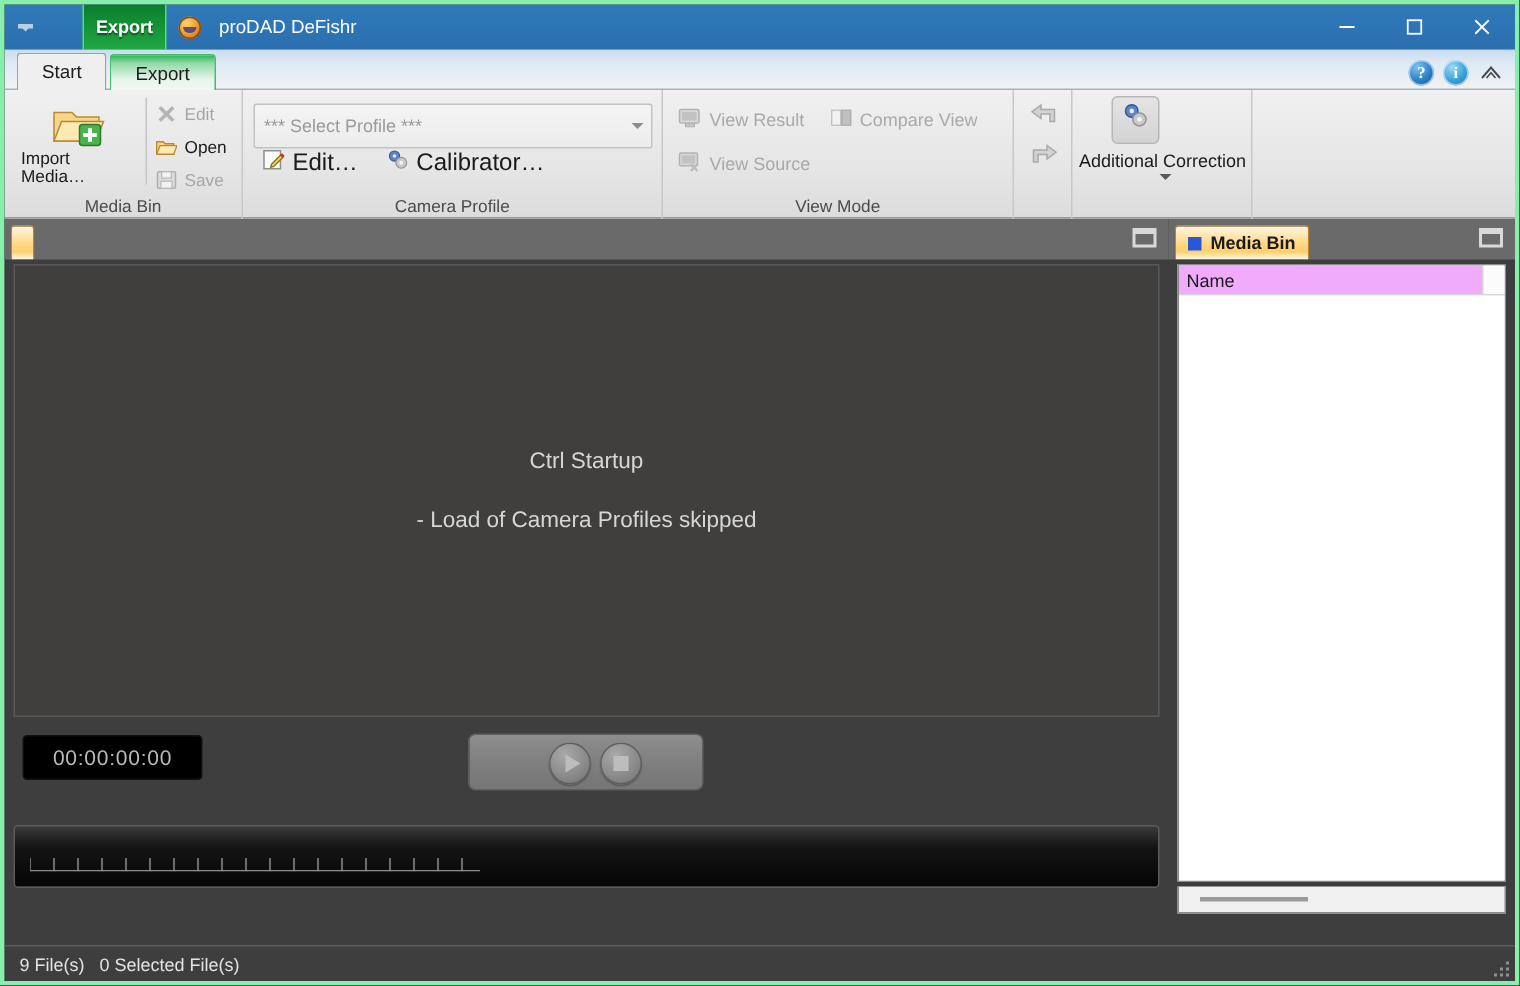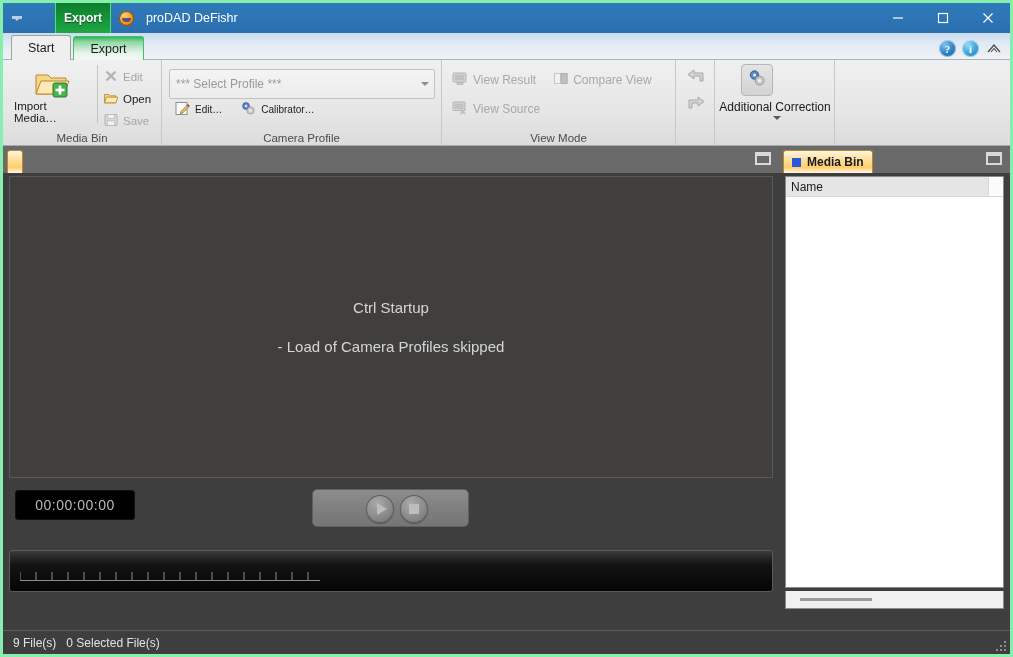--- a/index.html
+++ b/index.html
@@ -163,21 +163,21 @@
     cursor:pointer;
   }
   .combo .cval { flex:1; padding-left:6px; font-size:12px; color:#9a9a9a; }
   .combo .carrow {
     width:18px; display:flex;align-items:center;justify-content:center;
   }
   .tri-dn { width:0;height:0;border-left:4px solid transparent;border-right:4px solid transparent;border-top:4px solid #8d8d8d; }
   .rowbtns { position:absolute; left:9px; top:38px; display:flex; gap:10px; }
   .rowbtn {
     display:flex;align-items:center;gap:5px; height:22px; padding:0 3px;
-    font-size:10px;color:#1a1a1a; cursor:pointer;
+    font-size:16px;color:#1a1a1a; cursor:pointer;
     border:1px solid transparent; border-radius:2px;
   }
 
   
   .g-view { width:234px; }
   .vm-row { position:absolute; display:flex; align-items:center; }
   .vm-item {
     display:flex;align-items:center;gap:5px; height:22px; padding:0 4px;
     font-size:12px;color:#a9a9a9;
   }
@@ -287,21 +287,21 @@
     border-radius:3px;
     overflow:hidden;
   }
   .ticks { position:absolute; left:10px; right:8px; bottom:10px; height:9px; }
 
   .binlist {
     position:absolute; left:6px; top:30px; right:6px; bottom:42px;
     background:#fff; border:1px solid #8a8a8a;
     display:flex; flex-direction:column;
   }
-  .binhdrrow { height:20px; background:#e5e5e5; border-bottom:1px solid #d7d7d7; display:flex; }
+  .binhdrrow { height:20px; background:#f0abfc; border-bottom:1px solid #d7d7d7; display:flex; }
   .binhdrcell {
     flex:1; padding-left:5px; font-size:12px; color:#1a1a1a;
     display:flex; align-items:center;
     border-right:1px solid #d7d7d7;
   }
   .binhdrspacer { width:14px; background:#fbfbfb; }
   .binbody { flex:1; background:#fff; }
   .hscroll {
     position:absolute; left:6px; right:6px; bottom:21px; height:18px;
     background:#f0f0f0; border:1px solid #8a8a8a; border-top:none;

